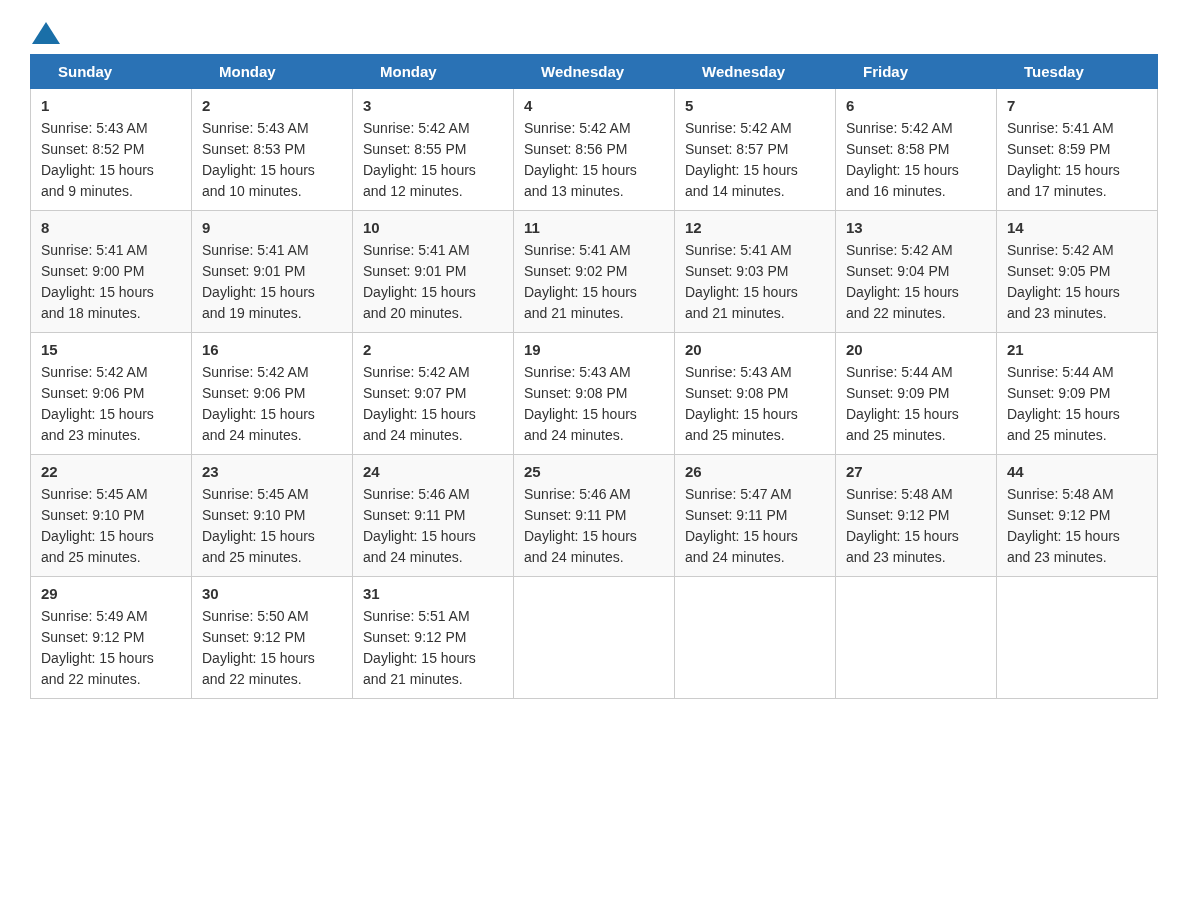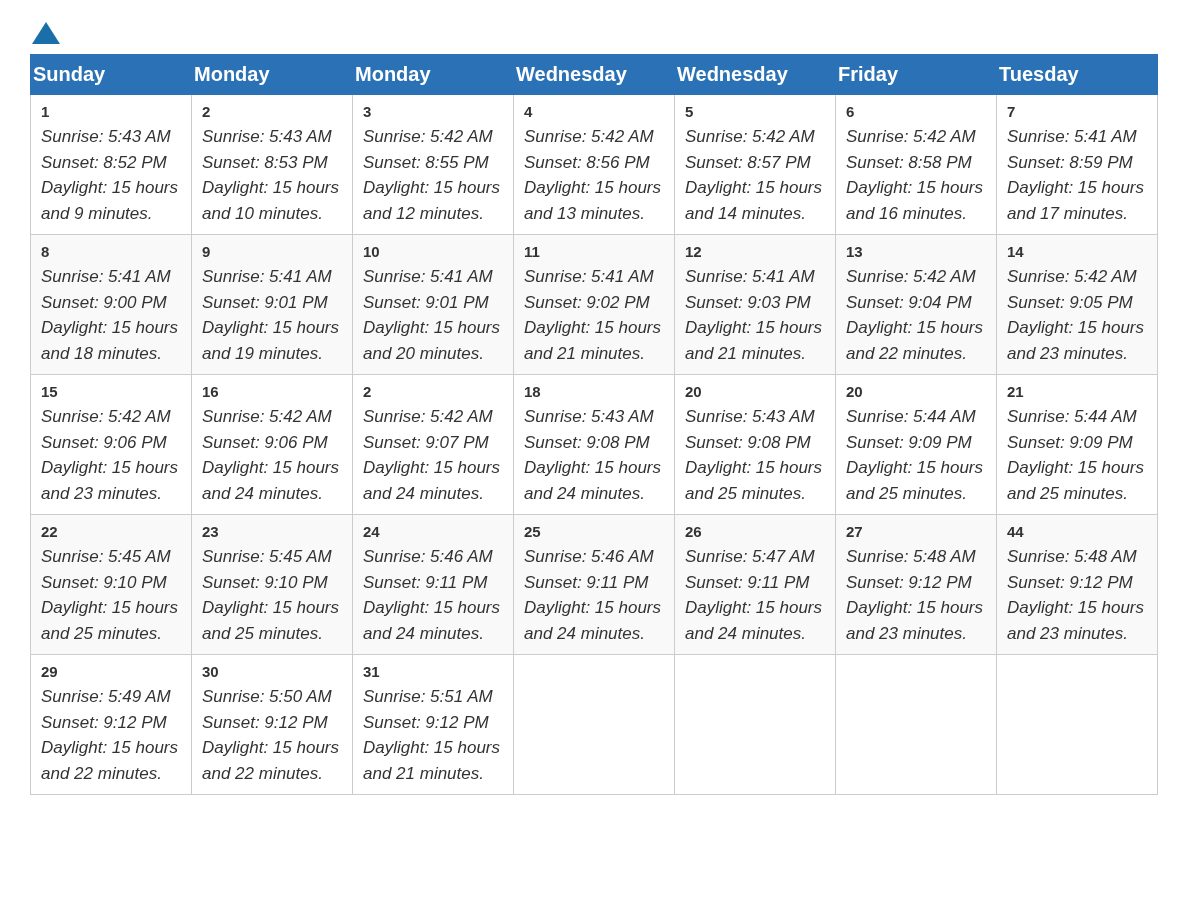--- a/index.html
+++ b/index.html
@@ -54,44 +54,43 @@
       margin-top: 4px;
     }
     .calendar-table {
       width: 100%;
       border-collapse: collapse;
       margin-top: 10px;
     }
     .calendar-table th {
       background-color: #2a72b5;
       color: #fff;
-      font-size: 20px;
-      font-weight: bold;
-      padding: 8px 2px;
+      font-size: 15px;
+      font-weight: bold;
+      padding: 8px 27px;
       text-align: left;
       border: 1px solid #2a72b5;
     }
     .calendar-table td {
       vertical-align: top;
       padding: 8px 10px;
       border: 1px solid #ccc;
       width: 14.28%;
       min-height: 110px;
     }
     .day-number {
       font-size: 15px;
       font-weight: bold;
       margin-bottom: 4px;
       display: block;
     }
     .day-info {
-      font-size: 17px;
+      font-size: 14px;
       line-height: 1.5;
       color: #333;
-      font-style: italic;
     }
     .empty-cell {
       background: #fff;
     }
     tr:nth-child(even) td {
       background: #f9f9f9;
     }
     tr:nth-child(odd) td {
       background: #fff;
     }
@@ -201,21 +200,21 @@
       </td>
         <td>
         <span class="day-number">16</span>
         <div class="day-info">Sunrise: 5:42 AM<br>Sunset: 9:06 PM<br>Daylight: 15 hours<br>and 24 minutes.</div>
       </td>
         <td>
         <span class="day-number">2</span>
         <div class="day-info">Sunrise: 5:42 AM<br>Sunset: 9:07 PM<br>Daylight: 15 hours<br>and 24 minutes.</div>
       </td>
         <td>
-        <span class="day-number">18</span>
+        <span class="day-number">19</span>
         <div class="day-info">Sunrise: 5:43 AM<br>Sunset: 9:08 PM<br>Daylight: 15 hours<br>and 24 minutes.</div>
       </td>
         <td>
         <span class="day-number">20</span>
         <div class="day-info">Sunrise: 5:43 AM<br>Sunset: 9:08 PM<br>Daylight: 15 hours<br>and 25 minutes.</div>
       </td>
         <td>
         <span class="day-number">20</span>
         <div class="day-info">Sunrise: 5:44 AM<br>Sunset: 9:09 PM<br>Daylight: 15 hours<br>and 25 minutes.</div>
       </td>

